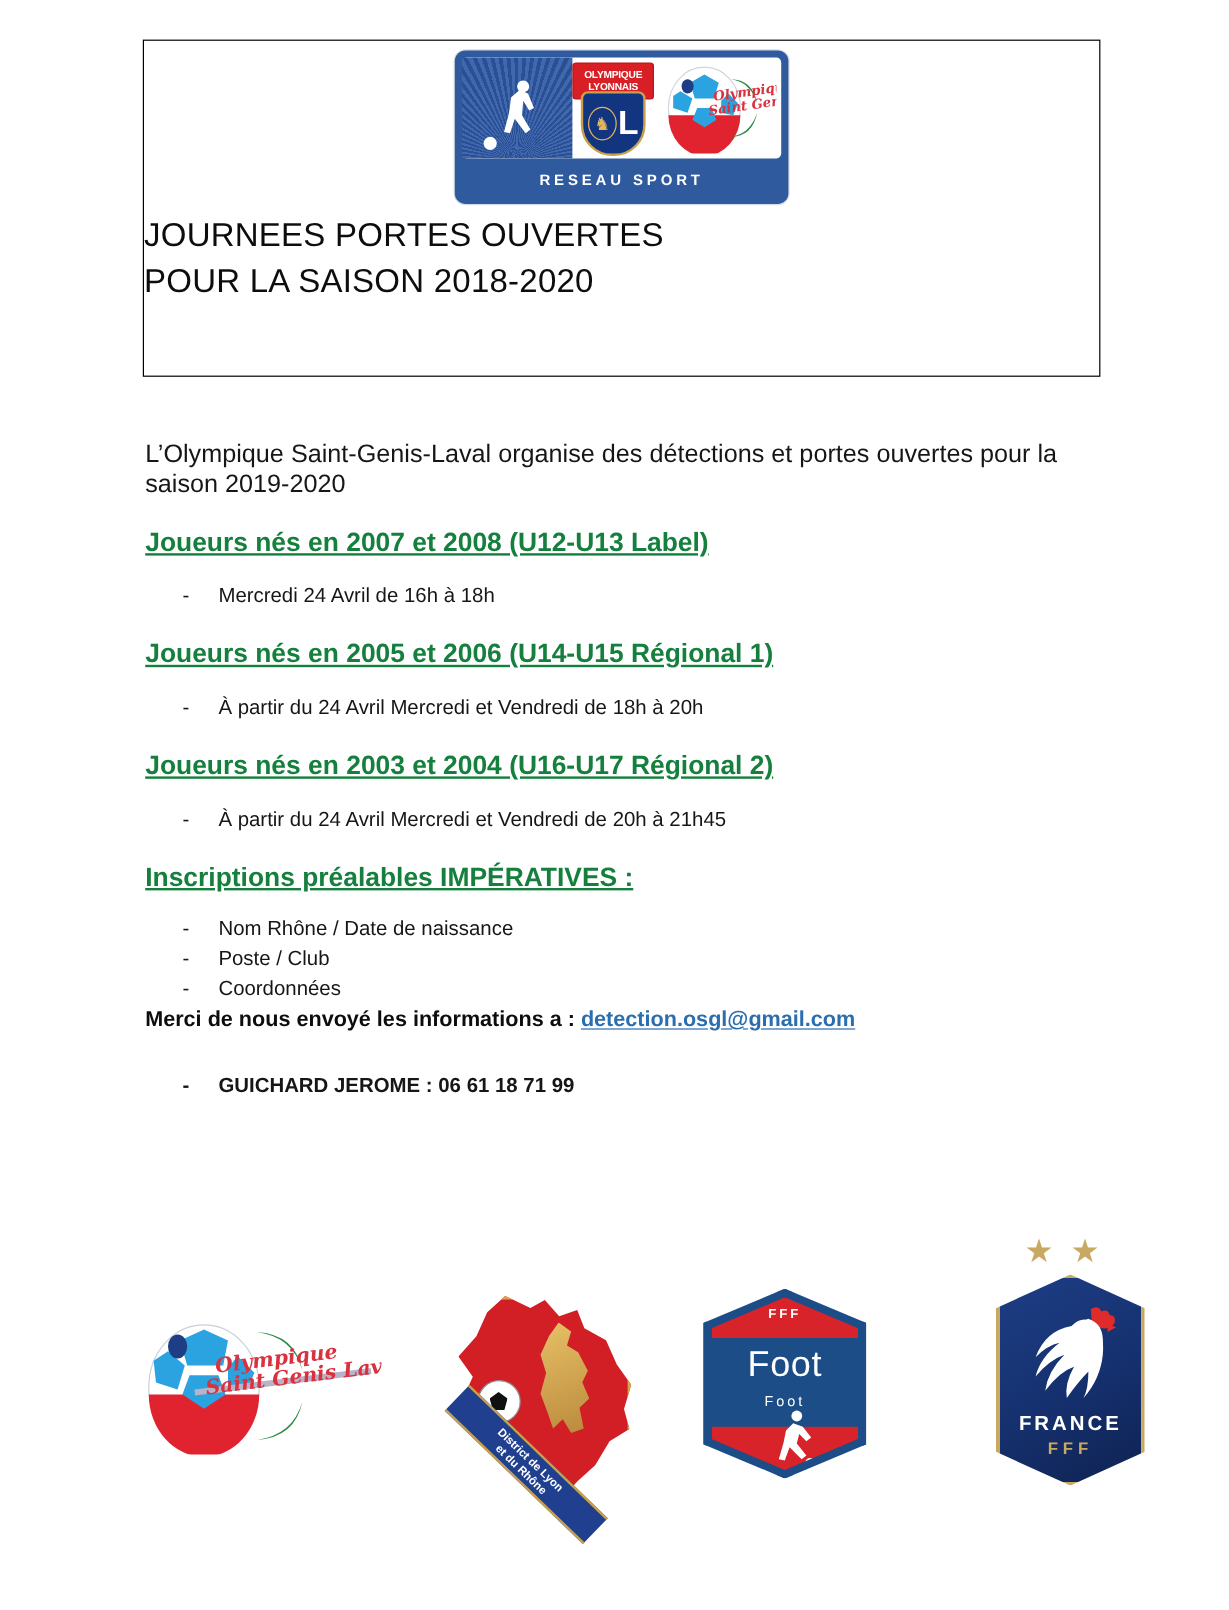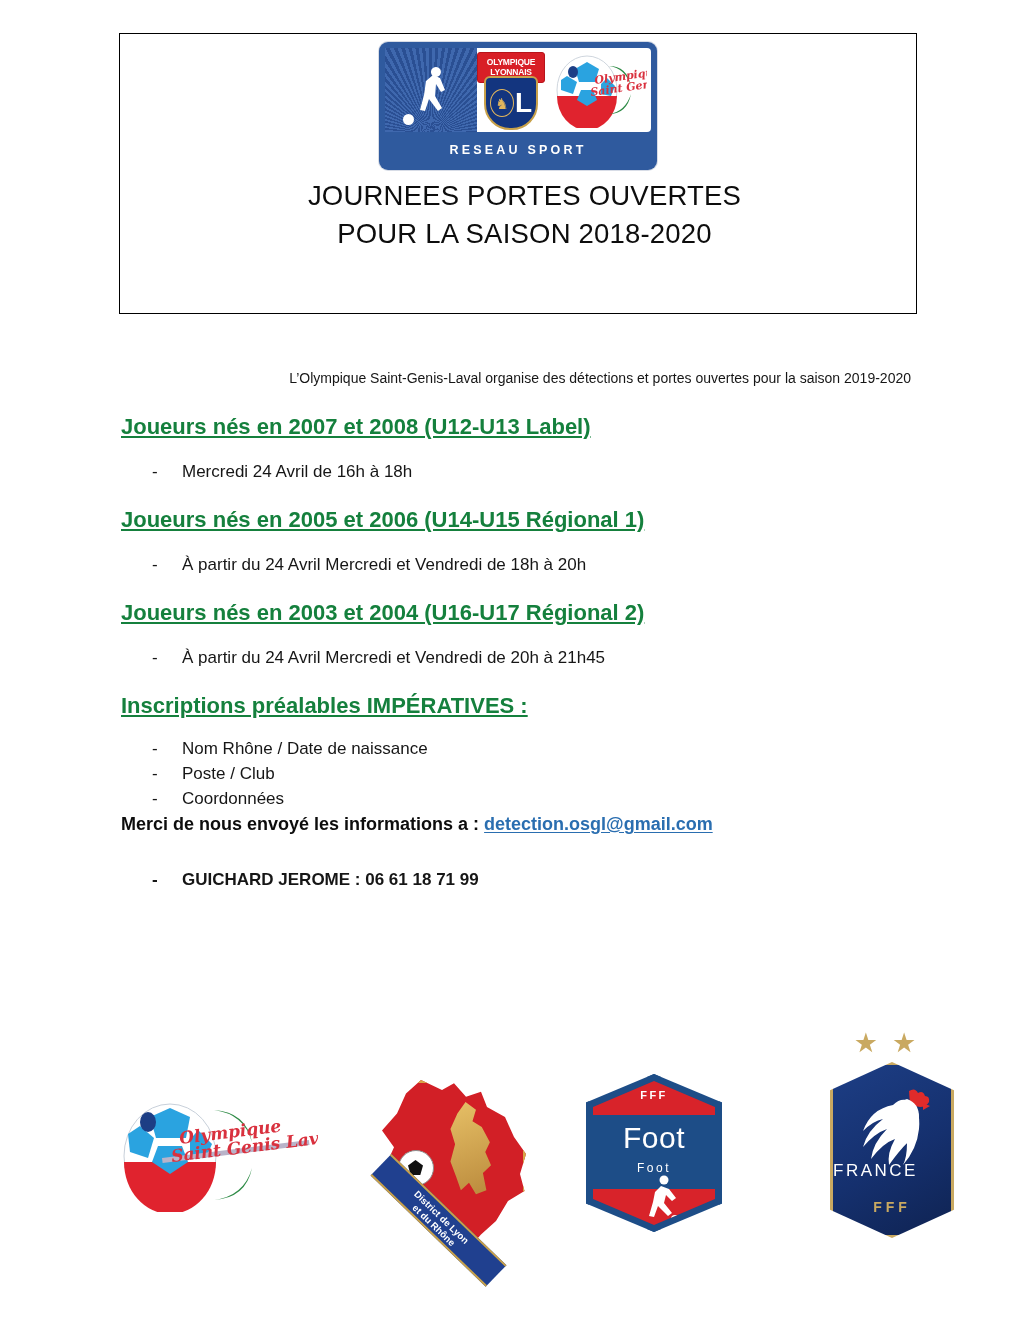--- a/index.html
+++ b/index.html
@@ -31,24 +31,24 @@
   .header-logo-wrap {
     position: absolute;
     left: 50%;
     transform: translateX(-50%);
     top: 8px;
     width: 278px;
     height: 128px;
   }
   .header-title {
     position: absolute;
-    left: 13px;
+    left: 0;
     right: 0;
     top: 143px;
-    text-align: center;
+    text-align: left;
     font-size: 27.5px;
     line-height: 38px;
     letter-spacing: 0.2px;
     font-weight: 400;
     color: #0d0d0d;
   }
 
   
   .rs-logo {
     position: relative;
@@ -173,25 +173,24 @@
   }
 
   
   .content {
     position: absolute;
     left: 121px;
     top: 366px;
     width: 790px;
   }
   .para {
-    font-size: 14px;
+    font-size: 21px;
     line-height: 25px;
     color: #161616;
     margin: 0 0 0 0;
-    text-align: right;
   }
   .heading-red {
     font-size: 22px;
     font-weight: 700;
     color: #15803d;
     text-decoration: underline;
     text-underline-offset: 2px;
     display: inline-block;
     line-height: 24px;
   }
@@ -363,23 +362,23 @@
     background: linear-gradient(150deg,#1d3e85 0%,#15306e 55%,#0f2352 100%);
     border: 3px solid #c9a961;
     box-sizing: border-box;
     clip-path: polygon(50% 0%,100% 16%,100% 84%,50% 100%,0% 84%,0% 16%);
     overflow: hidden;
   }
   .fff-rooster {
     position: absolute; left: 16px; top: 18px; width: 92px; height: 88px;
   }
   .fff-france {
-    position: absolute; left: 0; top: 96px; width: 100%;
-    color: #ffffff; font-size: 17px;
-    font-weight: 400; letter-spacing: 2.5px;
+    position: absolute; left: 0; top: 112px; width: 100%;
+    text-align: center; color: #ffffff; font-size: 17px;
+    font-weight: 700; letter-spacing: 2.5px;
   }
   .fff-abbr {
     position: absolute; left: 0; top: 134px; width: 100%;
     text-align: center; color: #c9a961; font-size: 14px;
     font-weight: 700; letter-spacing: 4px;
   }
 </style>
 </head>
 <body>
 

